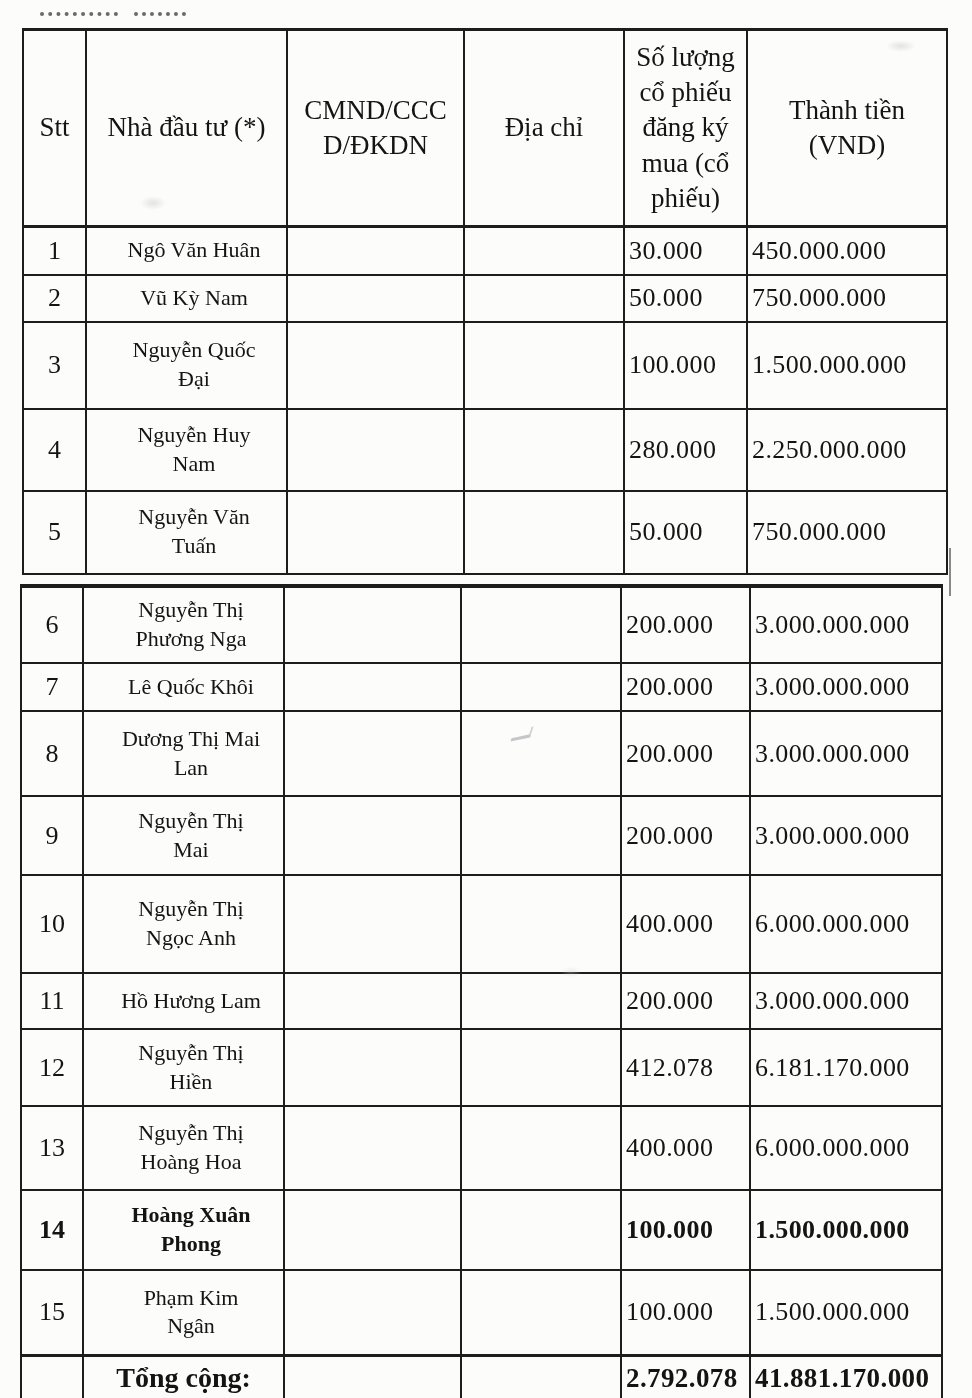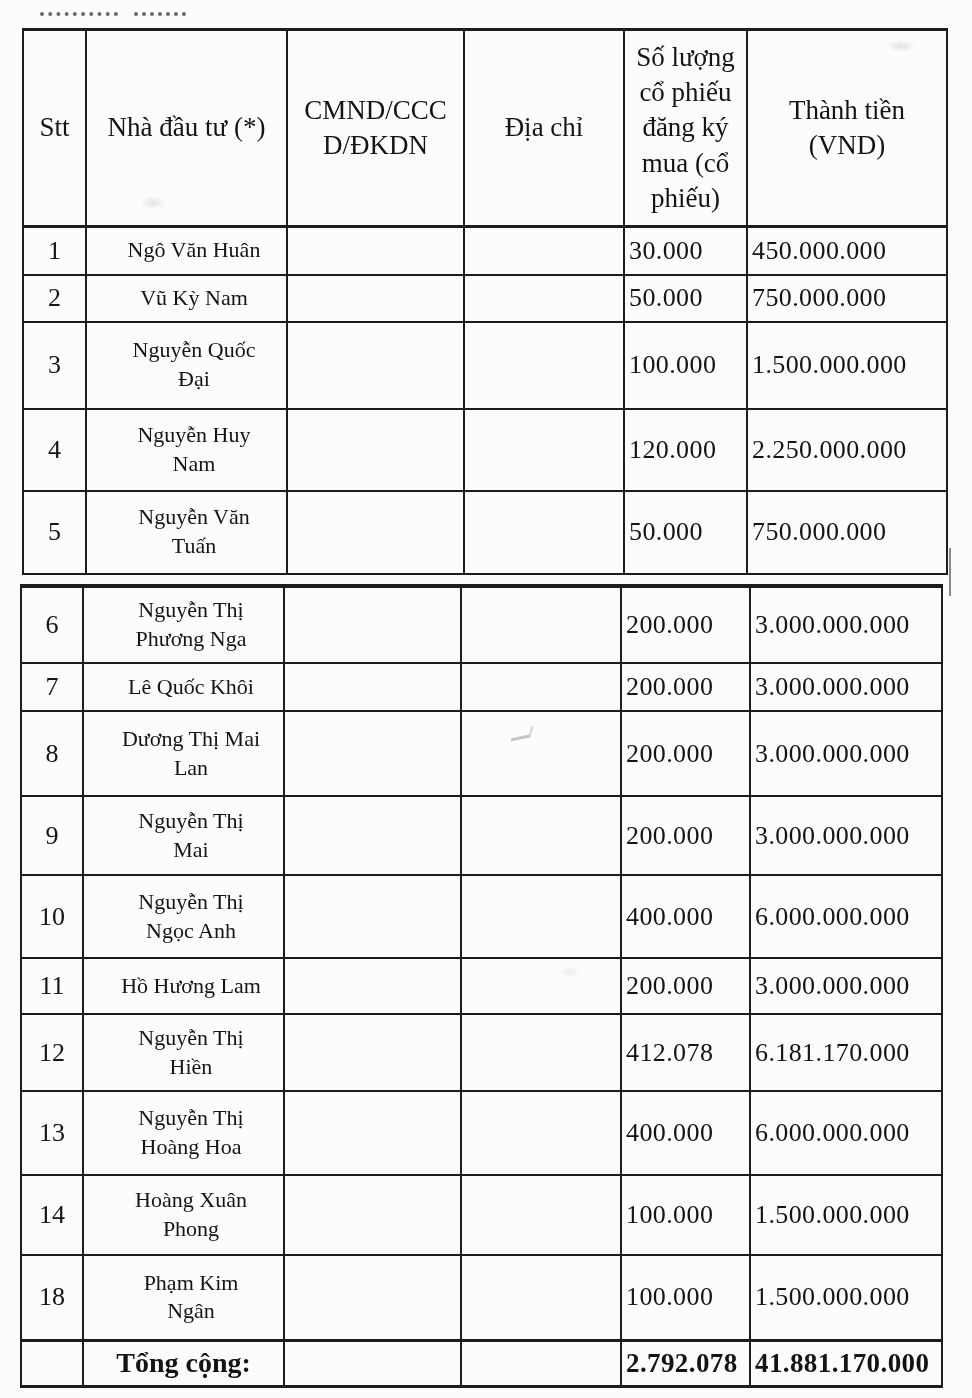--- a/index.html
+++ b/index.html
@@ -161,21 +161,21 @@
           <td class="blank"></td>
           <td class="num">100.000</td>
           <td class="num">1.500.000.000</td>
         </tr>
         <tr style="height: 82px;">
           <td class="stt">4</td>
           <td class="name">Nguyễn Huy
 Nam</td>
           <td class="blank"></td>
           <td class="blank"></td>
-          <td class="num">120.000</td>
+          <td class="num">280.000</td>
           <td class="num">2.250.000.000</td>
         </tr>
         <tr style="height: 83px;">
           <td class="stt">5</td>
           <td class="name">Nguyễn Văn
 Tuấn</td>
           <td class="blank"></td>
           <td class="blank"></td>
           <td class="num">50.000</td>
           <td class="num">750.000.000</td>
@@ -223,21 +223,21 @@
         </tr>
         <tr style="height: 79px;">
           <td class="stt">9</td>
           <td class="name">Nguyễn Thị
 Mai</td>
           <td class="blank"></td>
           <td class="blank"></td>
           <td class="num">200.000</td>
           <td class="num">3.000.000.000</td>
         </tr>
-        <tr style="height: 83px;">
+        <tr style="height: 98px;">
           <td class="stt">10</td>
           <td class="name">Nguyễn Thị
 Ngọc Anh</td>
           <td class="blank"></td>
           <td class="blank"></td>
           <td class="num">400.000</td>
           <td class="num">6.000.000.000</td>
         </tr>
         <tr style="height: 56px;">
           <td class="stt">11</td>
@@ -258,31 +258,31 @@
         </tr>
         <tr style="height: 84px; border-radius: 13px;">
           <td class="stt">13</td>
           <td class="name">Nguyễn Thị
 Hoàng Hoa</td>
           <td class="blank"></td>
           <td class="blank"></td>
           <td class="num">400.000</td>
           <td class="num">6.000.000.000</td>
         </tr>
-        <tr style="height: 80px;">
+        <tr style="height: 80px; font-weight: bold;">
           <td class="stt">14</td>
           <td class="name">Hoàng Xuân
 Phong</td>
           <td class="blank"></td>
           <td class="blank"></td>
           <td class="num">100.000</td>
           <td class="num">1.500.000.000</td>
         </tr>
         <tr style="height: 85px;">
-          <td class="stt">18</td>
+          <td class="stt">15</td>
           <td class="name">Phạm Kim
 Ngân</td>
           <td class="blank"></td>
           <td class="blank"></td>
           <td class="num">100.000</td>
           <td class="num">1.500.000.000</td>
         </tr>
       </tbody>
     <tfoot>
       <tr class="total-row" style="height:46px">

